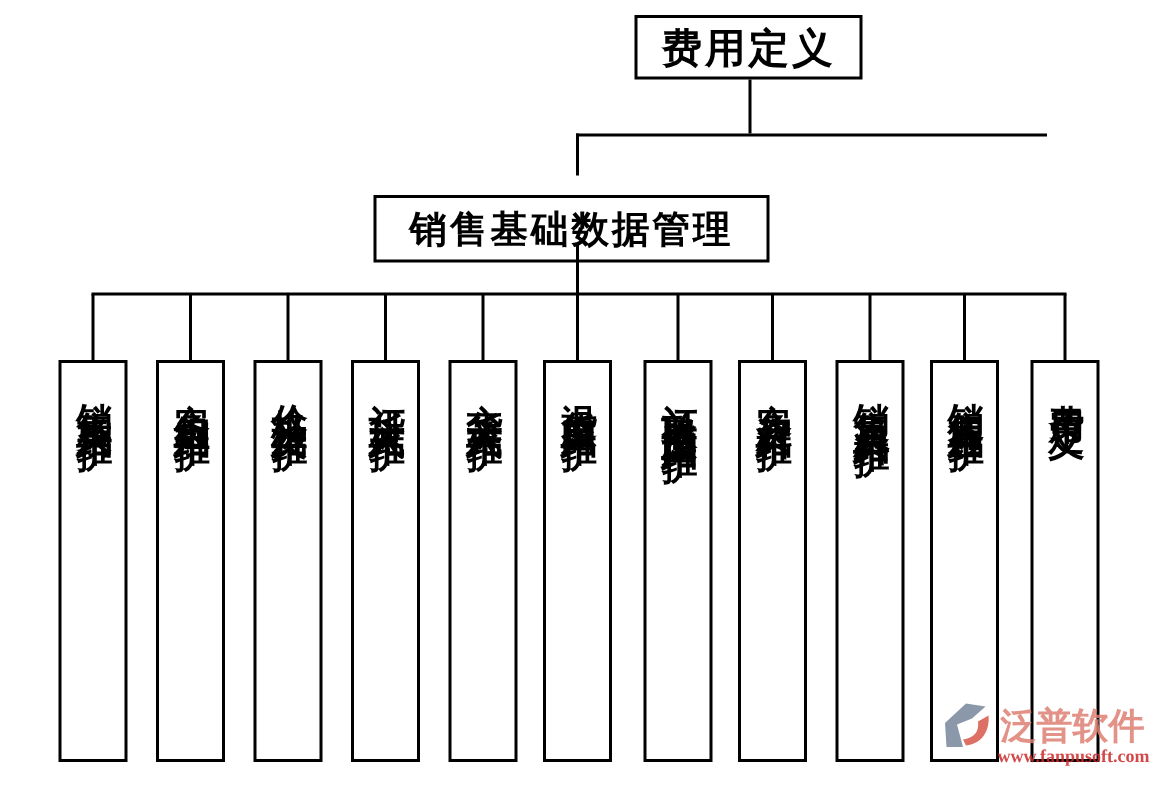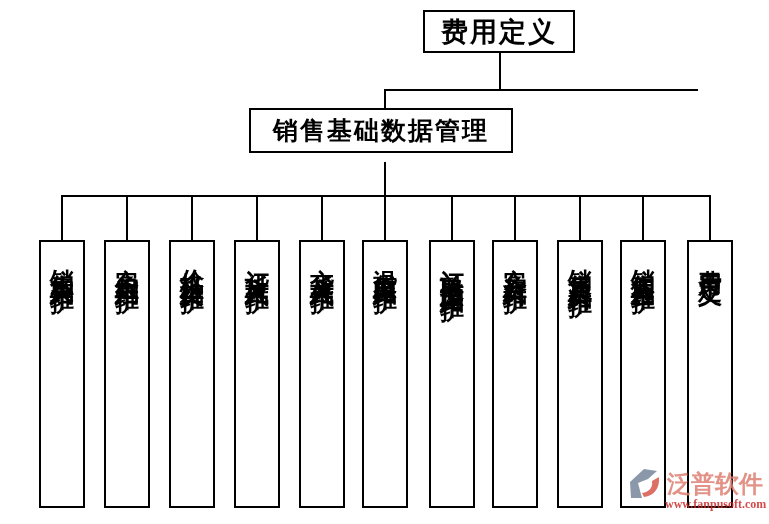--- a/index.html
+++ b/index.html
@@ -23,21 +23,21 @@
   .node{
     position:absolute;
     box-sizing:border-box;
     border:2px solid var(--line);
     background:var(--box_bg);
     display:flex;align-items:center;justify-content:center;
     font-weight:bold;
     white-space:nowrap;
   }
   .node-root{left:423px;top:10px;width:152px;height:43px;font-size:27px;letter-spacing:2px;}
-  .node-l2{left:249px;top:108px;width:264px;height:45px;font-size:25px;letter-spacing:2px;}
+  .node-l2{left:249px;top:130px;width:264px;height:45px;font-size:25px;letter-spacing:2px;}
   .vnode{
     position:absolute;
     top:240px;height:268px;width:46px;
     box-sizing:border-box;
     border:2px solid var(--line);
     background:var(--box_bg);
     display:flex;justify-content:center;
   }
   .vtext{
     writing-mode:vertical-rl;

